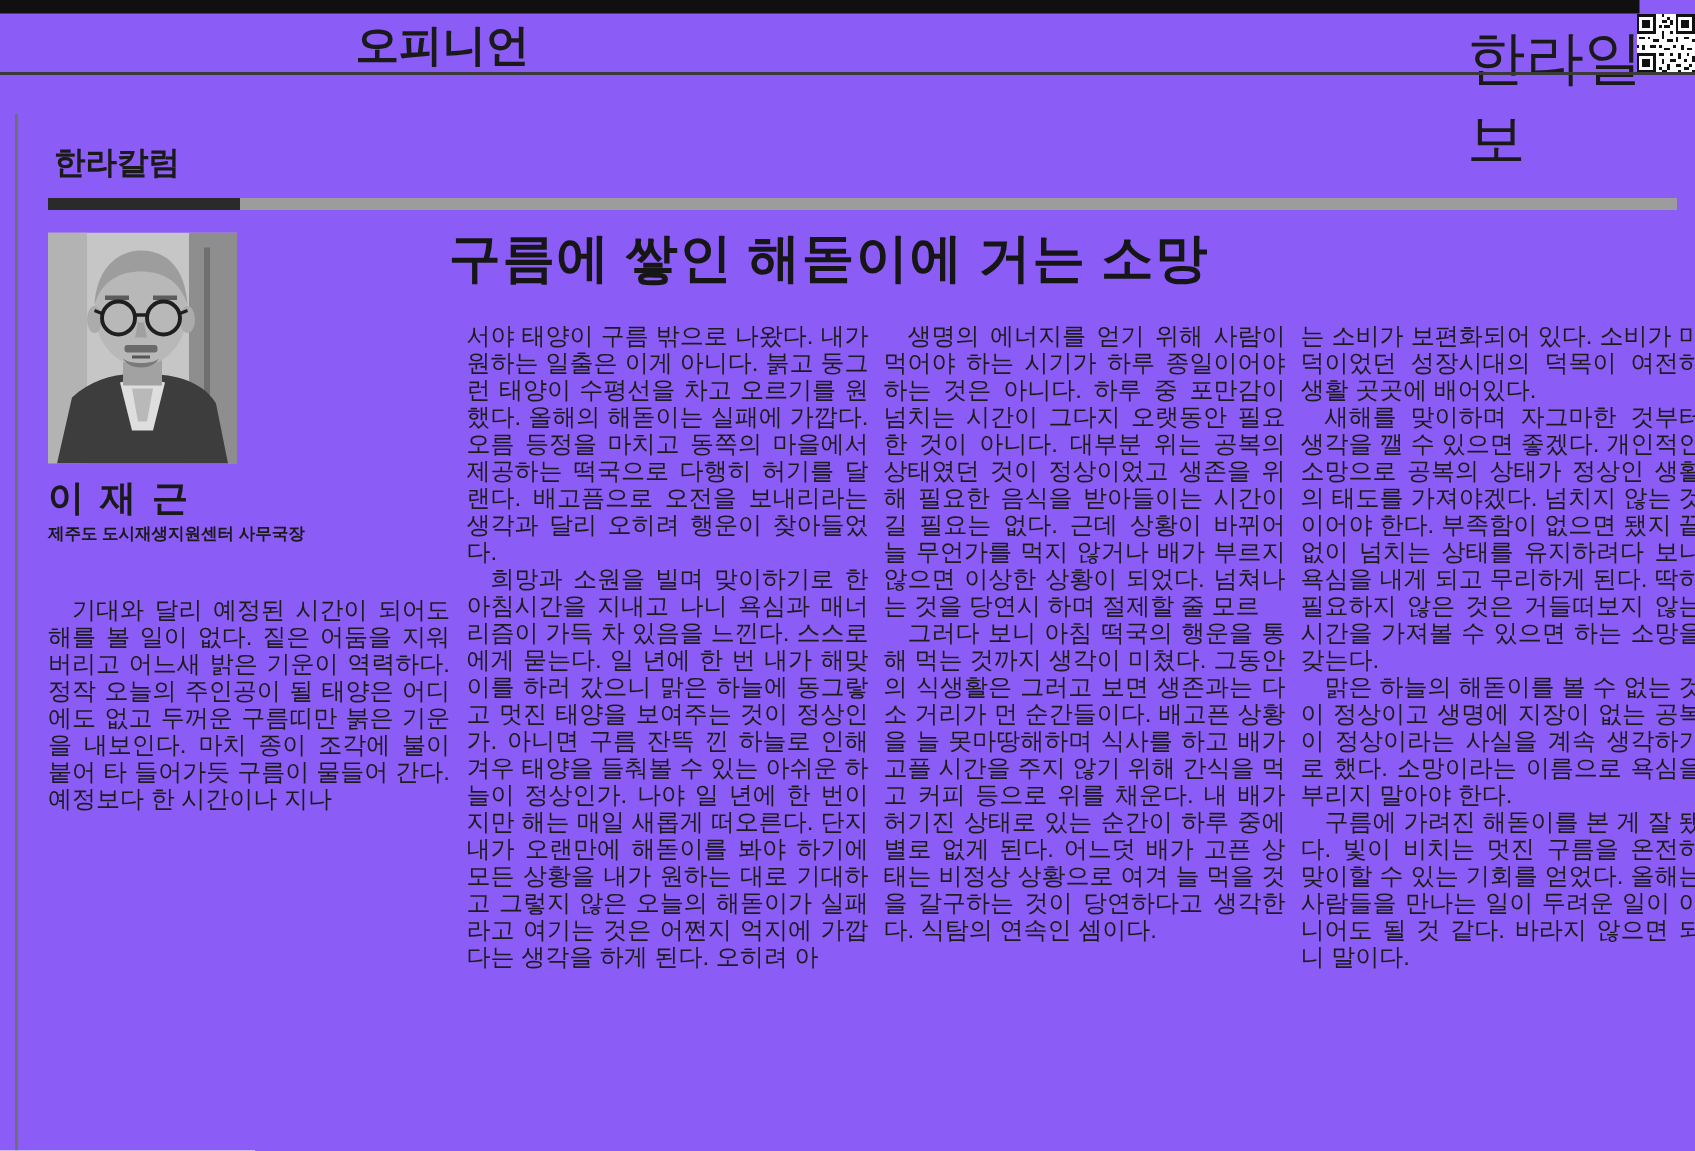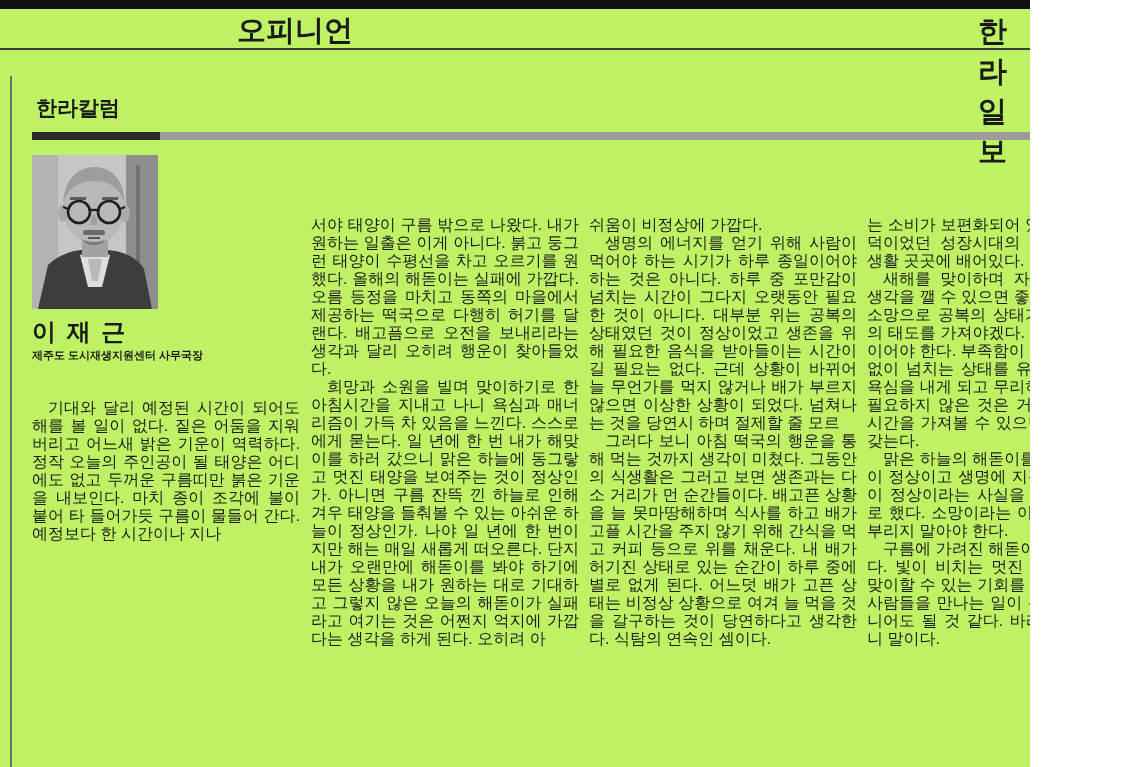--- a/index.html
+++ b/index.html
@@ -1,23 +1,23 @@
 <!DOCTYPE html>
 <html><head>
 <meta charset="utf-8">
 <style>
   html,body{margin:0;padding:0;background:#fff;}
   .page{
-    position:relative;width:1030px;height:767px;background:#bef264;overflow:hidden;
+    position:relative;width:1130px;height:767px;background:#8b5cf6;overflow:hidden;
     font-family:"Liberation Sans","DejaVu Sans",sans-serif;color:#1a1a1a;
   }
   
   .top-bar{position:absolute;left:0;top:0;width:1093px;height:9px;background:#101010;}
   .section-title{position:absolute;left:237px;top:11px;font-size:29px;font-weight:bold;letter-spacing:0px;}
-  .brand{position:absolute;left:978px;top:12px;font-size:29px;font-weight:bold;}
+  .brand{position:absolute;left:978px;top:12px;font-size:39px;font-weight:normal;}
   .qr{position:absolute;left:1091px;top:7px;width:39px;height:44px;}
   .header-rule{position:absolute;left:0;top:48px;width:1130px;height:2px;background:#3a3a3a;}
   
   .left-rule{position:absolute;left:10px;top:76px;width:2px;height:691px;background:#6f6f6f;}
   .column-label{position:absolute;left:36px;top:94px;font-size:21px;font-weight:bold;}
   .label-bar{position:absolute;left:32px;top:132px;width:1086px;height:8px;background:#9c9c9c;}
   .label-bar-dark{position:absolute;left:0;top:0;width:128px;height:8px;background:#2a2a2a;}
   
   .photo{position:absolute;left:32px;top:155px;width:126px;height:154px;}
   .author-name{position:absolute;left:32px;top:316px;font-size:24px;font-weight:bold;letter-spacing:2px;}
@@ -139,30 +139,30 @@
     <line x1="36" y1="54" x2="31" y2="52" stroke="#1f1f1f" stroke-width="2"></line>
     <line x1="88" y1="54" x2="93" y2="52" stroke="#1f1f1f" stroke-width="2"></line>
     <path d="M60,60 L58,70 L66,70 L64,60 Z" fill="#a0a0a0"></path>
     <rect x="51" y="75" width="22" height="5" rx="2" fill="#6a6a6a"></rect>
     <path d="M50,84 C54,92 70,92 74,84 C70,88 54,88 50,84 Z" fill="#7a7a7a"></path>
     <rect x="56" y="82" width="12" height="2" fill="#555555"></rect>
   </svg>
   <div class="author-name">이 재 근</div>
   <div class="author-title">제주도 도시재생지원센터 사무국장</div>
 
+  <div class="headline">구름에 쌓인 해돋이에 거는 소망</div>
 
   <div class="body-col col-0">
     <p class="indent">기대와 달리 예정된 시간이 되어도 해를 볼 일이 없다. 짙은 어둠을 지워버리고 어느새 밝은 기운이 역력하다. 정작 오늘의 주인공이 될 태양은 어디에도 없고 두꺼운 구름띠만 붉은 기운을 내보인다. 마치 종이 조각에 불이 붙어 타 들어가듯 구름이 물들어 간다. 예정보다 한 시간이나 지나</p>
   </div>
   <div class="body-col col-1">
     <p>서야 태양이 구름 밖으로 나왔다. 내가 원하는 일출은 이게 아니다. 붉고 둥그런 태양이 수평선을 차고 오르기를 원했다. 올해의 해돋이는 실패에 가깝다. 오름 등정을 마치고 동쪽의 마을에서 제공하는 떡국으로 다행히 허기를 달랜다. 배고픔으로 오전을 보내리라는 생각과 달리 오히려 행운이 찾아들었다.</p>
     <p class="indent">희망과 소원을 빌며 맞이하기로 한 아침시간을 지내고 나니 욕심과 매너리즘이 가득 차 있음을 느낀다. 스스로에게 묻는다. 일 년에 한 번 내가 해맞이를 하러 갔으니 맑은 하늘에 동그랗고 멋진 태양을 보여주는 것이 정상인가. 아니면 구름 잔뜩 낀 하늘로 인해 겨우 태양을 들춰볼 수 있는 아쉬운 하늘이 정상인가. 나야 일 년에 한 번이지만 해는 매일 새롭게 떠오른다. 단지 내가 오랜만에 해돋이를 봐야 하기에 모든 상황을 내가 원하는 대로 기대하고 그렇지 않은 오늘의 해돋이가 실패라고 여기는 것은 어쩐지 억지에 가깝다는 생각을 하게 된다. 오히려 아</p>
   </div>
   <div class="body-col col-2">
-    <p>쉬움이 비정상에 가깝다.</p>
     <p class="indent">생명의 에너지를 얻기 위해 사람이 먹어야 하는 시기가 하루 종일이어야 하는 것은 아니다. 하루 중 포만감이 넘치는 시간이 그다지 오랫동안 필요한 것이 아니다. 대부분 위는 공복의 상태였던 것이 정상이었고 생존을 위해 필요한 음식을 받아들이는 시간이 길 필요는 없다. 근데 상황이 바뀌어 늘 무언가를 먹지 않거나 배가 부르지 않으면 이상한 상황이 되었다. 넘쳐나는 것을 당연시 하며 절제할 줄 모르</p>
     <p class="indent">그러다 보니 아침 떡국의 행운을 통해 먹는 것까지 생각이 미쳤다. 그동안의 식생활은 그러고 보면 생존과는 다소 거리가 먼 순간들이다. 배고픈 상황을 늘 못마땅해하며 식사를 하고 배가 고플 시간을 주지 않기 위해 간식을 먹고 커피 등으로 위를 채운다. 내 배가 허기진 상태로 있는 순간이 하루 중에 별로 없게 된다. 어느덧 배가 고픈 상태는 비정상 상황으로 여겨 늘 먹을 것을 갈구하는 것이 당연하다고 생각한다. 식탐의 연속인 셈이다.</p>
   </div>
   <div class="body-col col-3">
     <p>는 소비가 보편화되어 있다. 소비가 미덕이었던 성장시대의 덕목이 여전히 생활 곳곳에 배어있다.</p>
     <p class="indent">새해를 맞이하며 자그마한 것부터 생각을 깰 수 있으면 좋겠다. 개인적인 소망으로 공복의 상태가 정상인 생활의 태도를 가져야겠다. 넘치지 않는 것이어야 한다. 부족함이 없으면 됐지 끝없이 넘치는 상태를 유지하려다 보니 욕심을 내게 되고 무리하게 된다. 딱히 필요하지 않은 것은 거들떠보지 않는 시간을 가져볼 수 있으면 하는 소망을 갖는다.</p>
     <p class="indent">맑은 하늘의 해돋이를 볼 수 없는 것이 정상이고 생명에 지장이 없는 공복이 정상이라는 사실을 계속 생각하기로 했다. 소망이라는 이름으로 욕심을 부리지 말아야 한다.</p>
     <p class="indent">구름에 가려진 해돋이를 본 게 잘 됐다. 빛이 비치는 멋진 구름을 온전히 맞이할 수 있는 기회를 얻었다. 올해는 사람들을 만나는 일이 두려운 일이 아니어도 될 것 같다. 바라지 않으면 되니 말이다.</p>
   </div>
 

